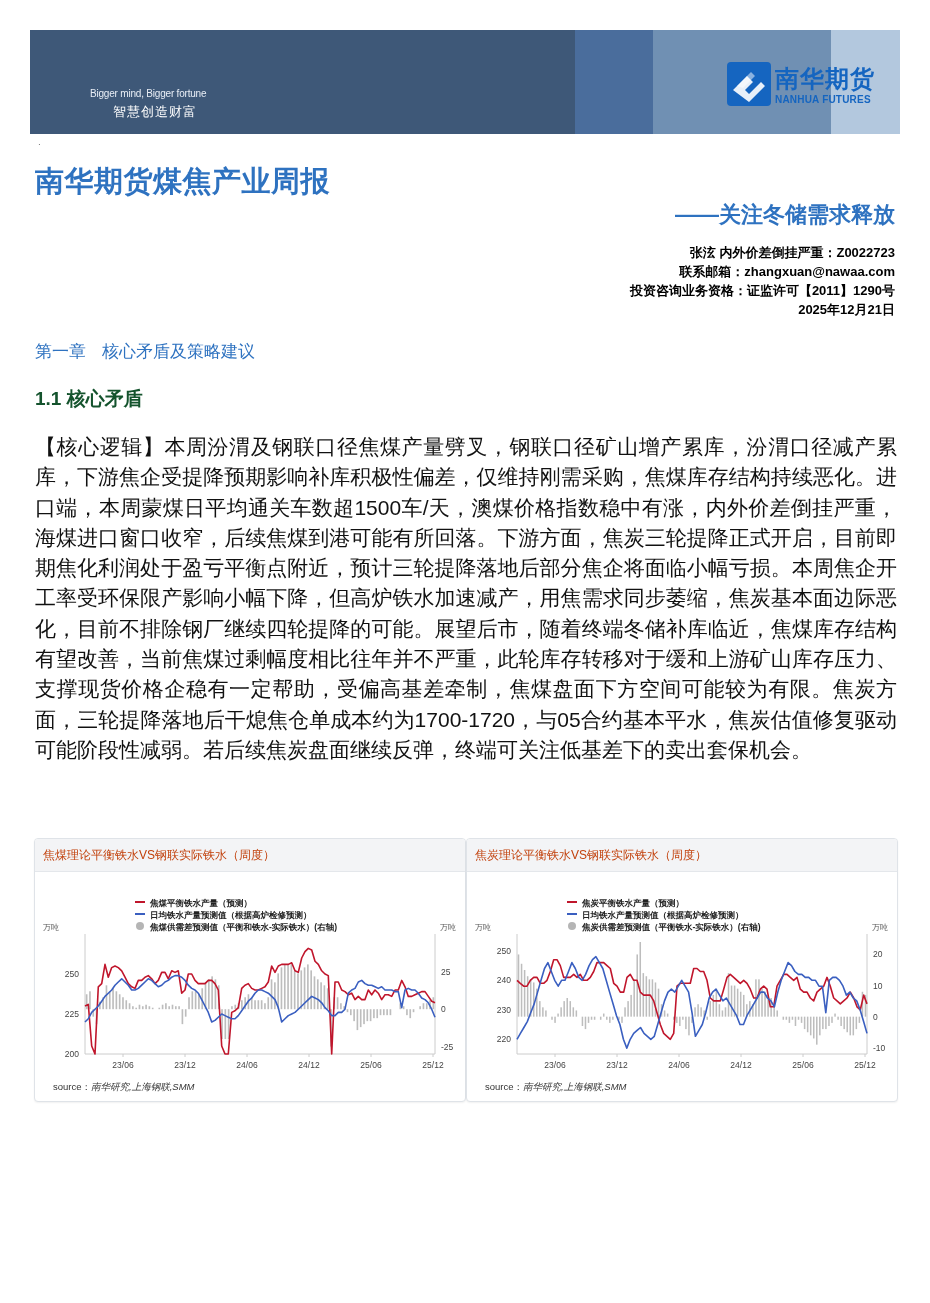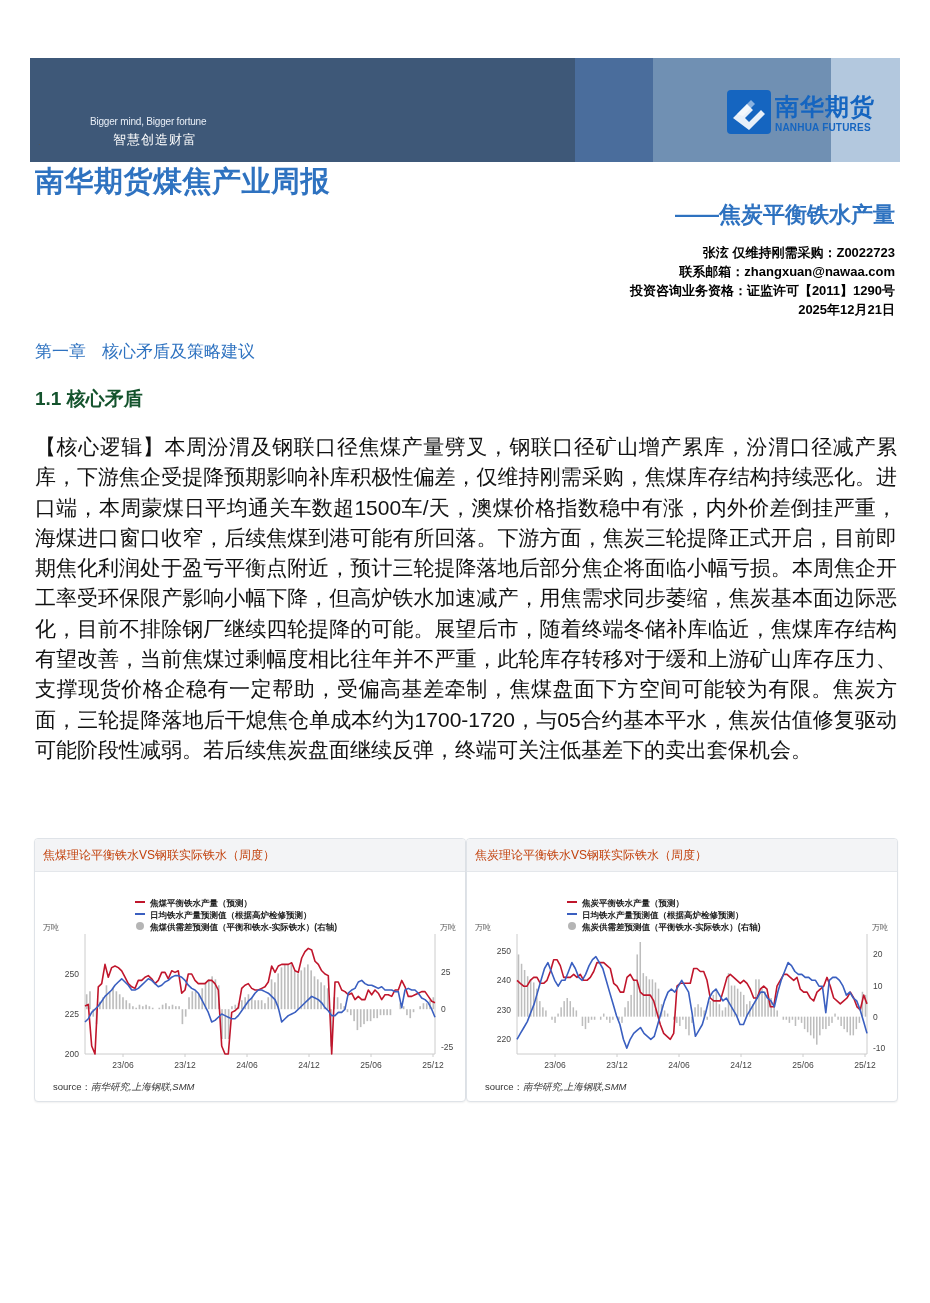--- a/index.html
+++ b/index.html
@@ -1,17 +1,17 @@
 <!DOCTYPE html>
 <html><head>
 <meta charset="utf-8">
 <style>
   html, body { margin: 0; padding: 0; background: #ffffff; }
   body { width: 930px; height: 1303px; position: relative; font-family: "Liberation Sans", "DejaVu Sans", sans-serif; color: #111; overflow: hidden; }
-  .banner { position: absolute; left: 30px; top: 30px; width: 870px; height: 104px; background: #3e5878; overflow: hidden; margin-top: 28px; }
+  .banner { position: absolute; left: 30px; top: 30px; width: 870px; height: 104px; background: #3e5878; overflow: hidden; }
   .banner .band1 { position: absolute; left: 545px; top: 0; width: 78px; height: 104px; background: #4a6d9c; }
   .banner .band2 { position: absolute; left: 623px; top: 0; width: 178px; height: 104px; background: #7090b3; }
   .banner .band3 { position: absolute; left: 801px; top: 0; width: 69px; height: 104px; background: #b3c8de; }
   .banner .slogan-en { position: absolute; left: 60px; top: 58px; font-size: 10px; color: #e8eef6; letter-spacing: -0.2px; }
   .banner .slogan-cn { position: absolute; left: 83px; top: 73px; font-size: 13px; color: #ffffff; letter-spacing: 1px; }
   .logo-mark { position: absolute; left: 697px; top: 32px; width: 44px; height: 44px; background: #1565c0; border-radius: 4px; }
   .logo-cn { position: absolute; left: 745px; top: 33px; font-size: 24px; font-weight: bold; color: #1565c0; letter-spacing: 1px; }
   .logo-en { position: absolute; left: 745px; top: 64px; font-size: 10px; font-weight: bold; color: #1565c0; letter-spacing: 0.2px; }
   .dot { position: absolute; left: 38px; top: 140px; font-size: 8px; color: #555; }
   .title { position: absolute; left: 35px; top: 162px; font-size: 29px; font-weight: bold; color: #2e72c0; letter-spacing: 0.5px; }
@@ -45,24 +45,24 @@
       <path d="M10 24 L24 10 L28 14 L16 26 Z" fill="#ffffff" opacity="0.5"></path>
     </svg>
   </div>
   <div class="logo-cn">南华期货</div>
   <div class="logo-en">NANHUA FUTURES</div>
 </div>
 
 <div class="dot">·</div>
 
 <div class="title">南华期货煤焦产业周报</div>
-<div class="subtitle">——焦炭平衡铁水产量</div>
+<div class="subtitle">——关注冬储需求释放</div>
 
 <div class="meta">
-  <div>张泫 仅维持刚需采购：Z0022723</div>
+  <div>张泫 内外价差倒挂严重：Z0022723</div>
   <div>联系邮箱：zhangxuan@nawaa.com</div>
   <div>投资咨询业务资格：证监许可【2011】1290号</div>
   <div>2025年12月21日</div>
 </div>
 
 <div class="chapter">
   <span>第一章</span><span class="gap"></span><span>核心矛盾及策略建议</span>
 </div>
 <div class="section">1.1 核心矛盾</div>
 

